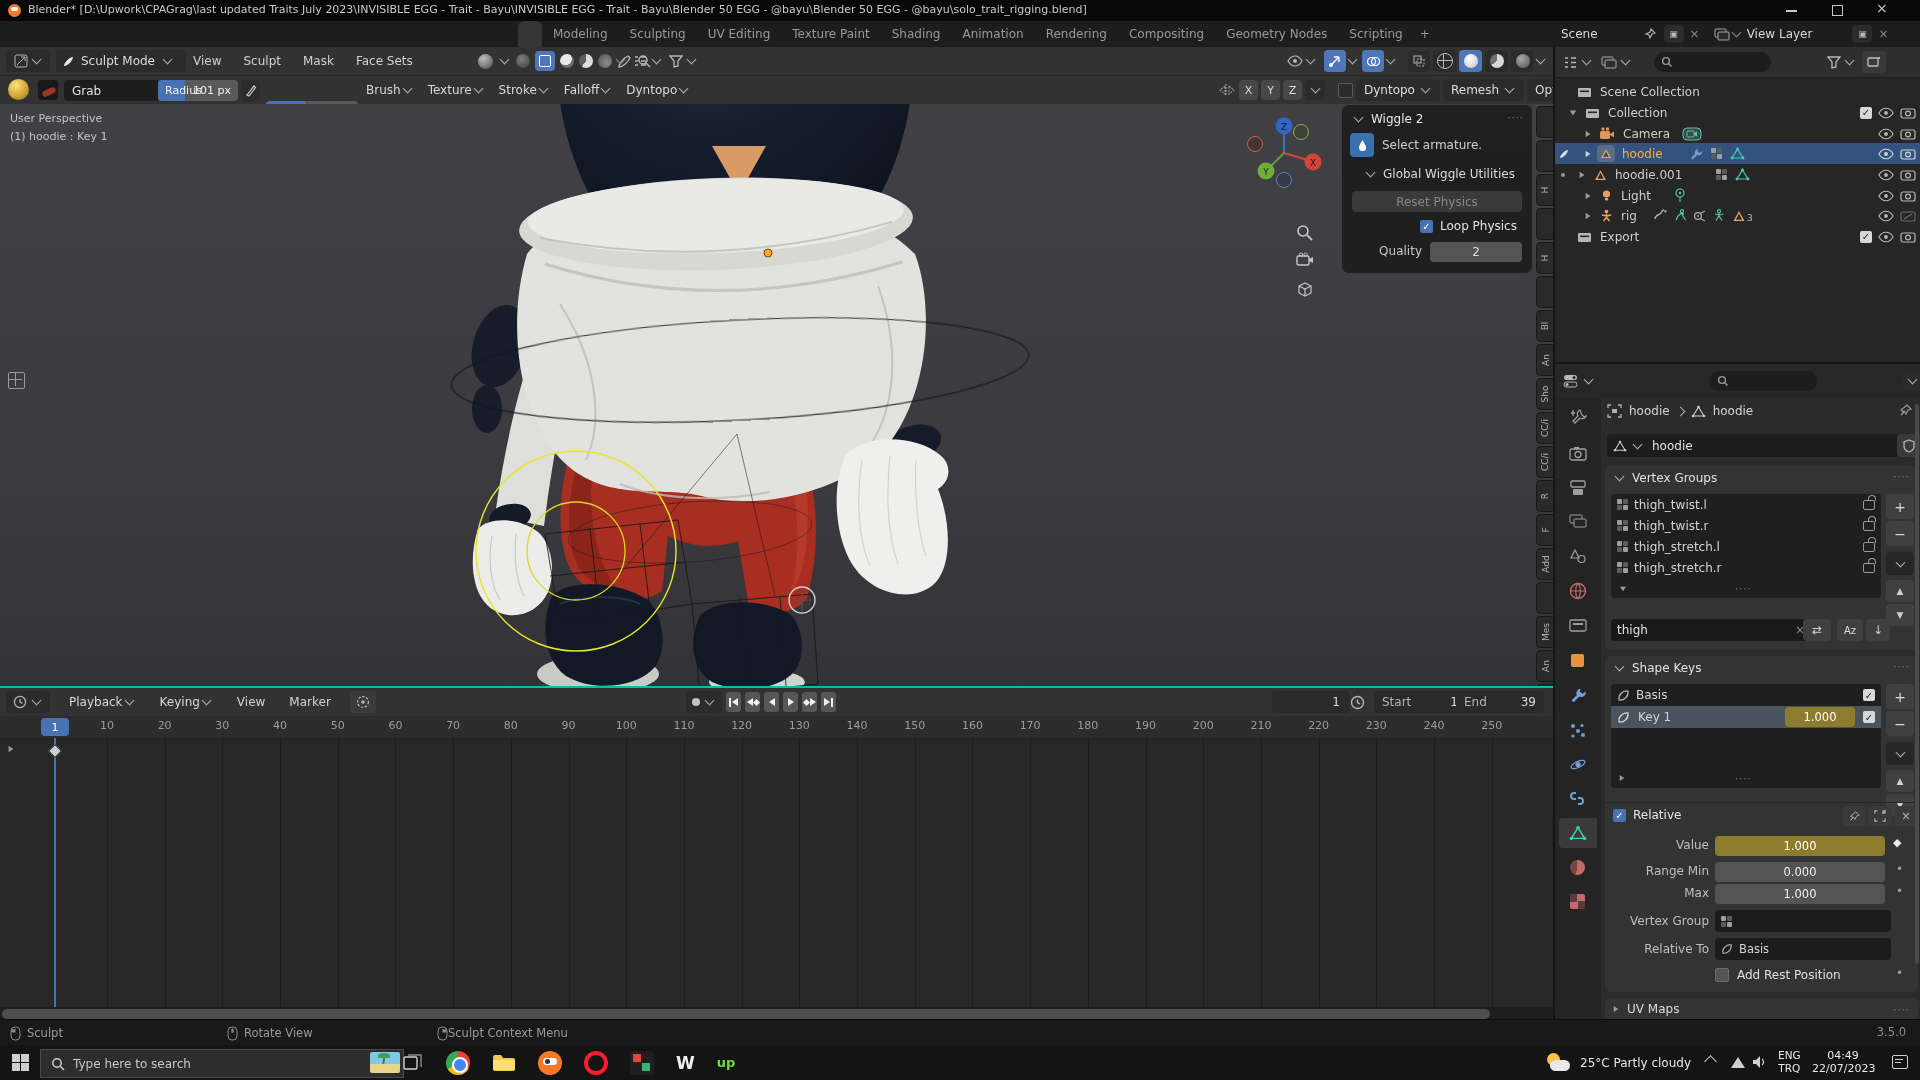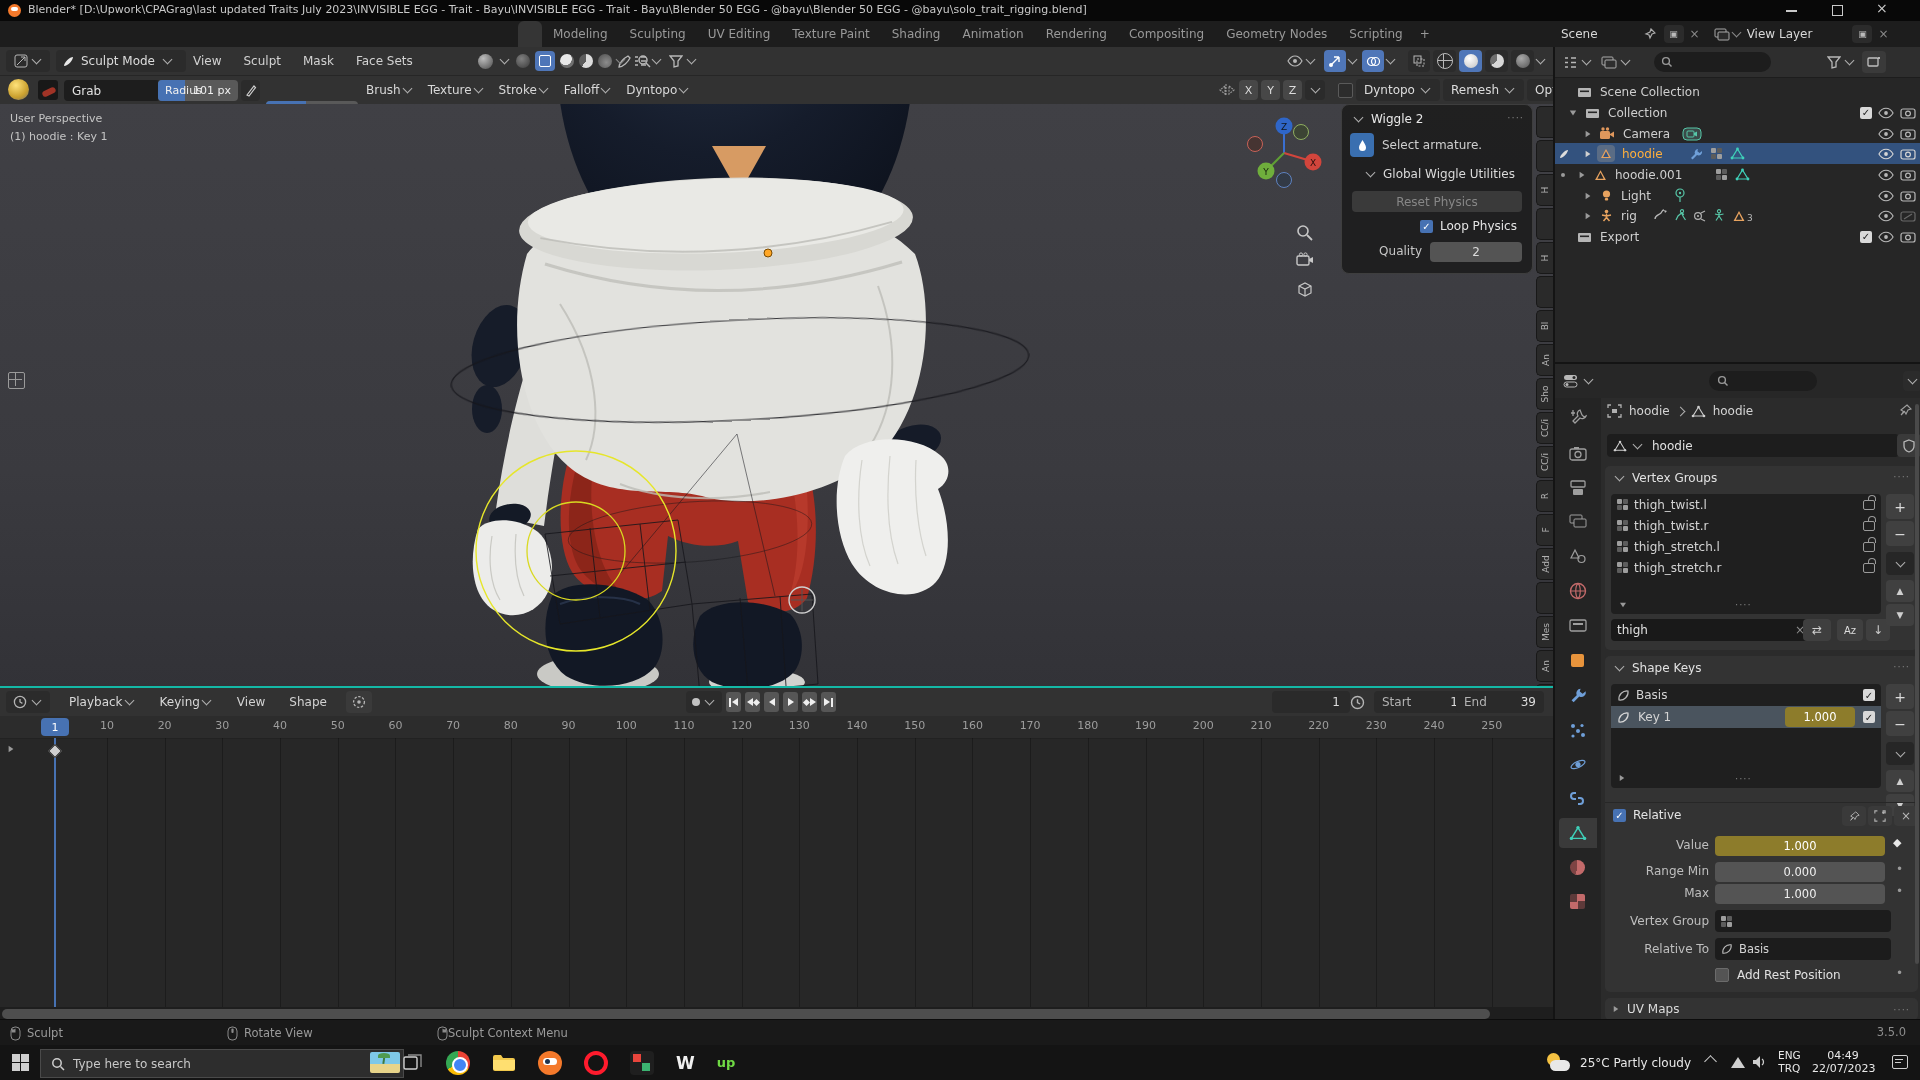--- a/index.html
+++ b/index.html
@@ -824,21 +824,21 @@
         <path d="M6 1l5 2v4c0 3-2 5-5 6-3-1-5-3-5-6V3z" fill="none" stroke="#b8b8b8" stroke-width="1.3"></path>
       </svg>
     </span>
 
   <div class="panel" style="left:50px;top:102px;width:313px;height:184px;">
     <div class="abs flex" style="left:8px;top:5px;gap:6px;">
       <span class="chev"></span>
       <span style="color:#e2e2e2;">Vertex Groups</span>
     </div>
     <span class="abs dots" style="right:8px;top:5px;">····</span>
-    <div class="abs" style="left:6px;top:28px;width:270px;height:120px;background:#1f1f1f;border-radius:4px;">
+    <div class="abs" style="left:6px;top:28px;width:270px;height:104px;background:#1f1f1f;border-radius:4px;">
       <div class="flex" style="height:21px;padding:0 6px;gap:6px;">
         <span class="grid-ic">
             <i></i>
             <i class="d"></i>
             <i class="d"></i>
             <i></i>
           </span>
         <span>thigh_twist.l</span>
         <span class="lock-ic" style="margin-left:auto;"></span>
       </div>
@@ -1000,21 +1000,21 @@
     <div class="abs flex" style="left:58px;top:0;height:28px;gap:2px;">
       <span class="tool-dd menu-item">
           <span>Playback</span>
           <span class="chev"></span>
         </span>
       <span class="tool-dd menu-item">
           <span>Keying</span>
           <span class="chev"></span>
         </span>
       <span class="menu-item">View</span>
-      <span class="menu-item">Shape</span>
+      <span class="menu-item">Marker</span>
       <span class="btn" style="width:26px;height:22px;margin-left:6px;background:#3a3a3a;">
           <svg width="14" height="14" viewBox="0 0 14 14">
             <circle cx="7" cy="7" r="5.4" fill="none" stroke="#b5b5b5" stroke-width="1.3" stroke-dasharray="2.4 1.6"></circle>
             <circle cx="7" cy="7" r="1.8" fill="#b5b5b5"></circle>
           </svg>
         </span>
     </div>
     <div class="abs flex" style="left:686px;top:3px;height:22px;gap:4px;">
       <span class="btn flex" style="width:36px;height:22px;gap:3px;">
           <span class="ball" style="width:8px;height:8px;background:#c2c2c2;"></span>

